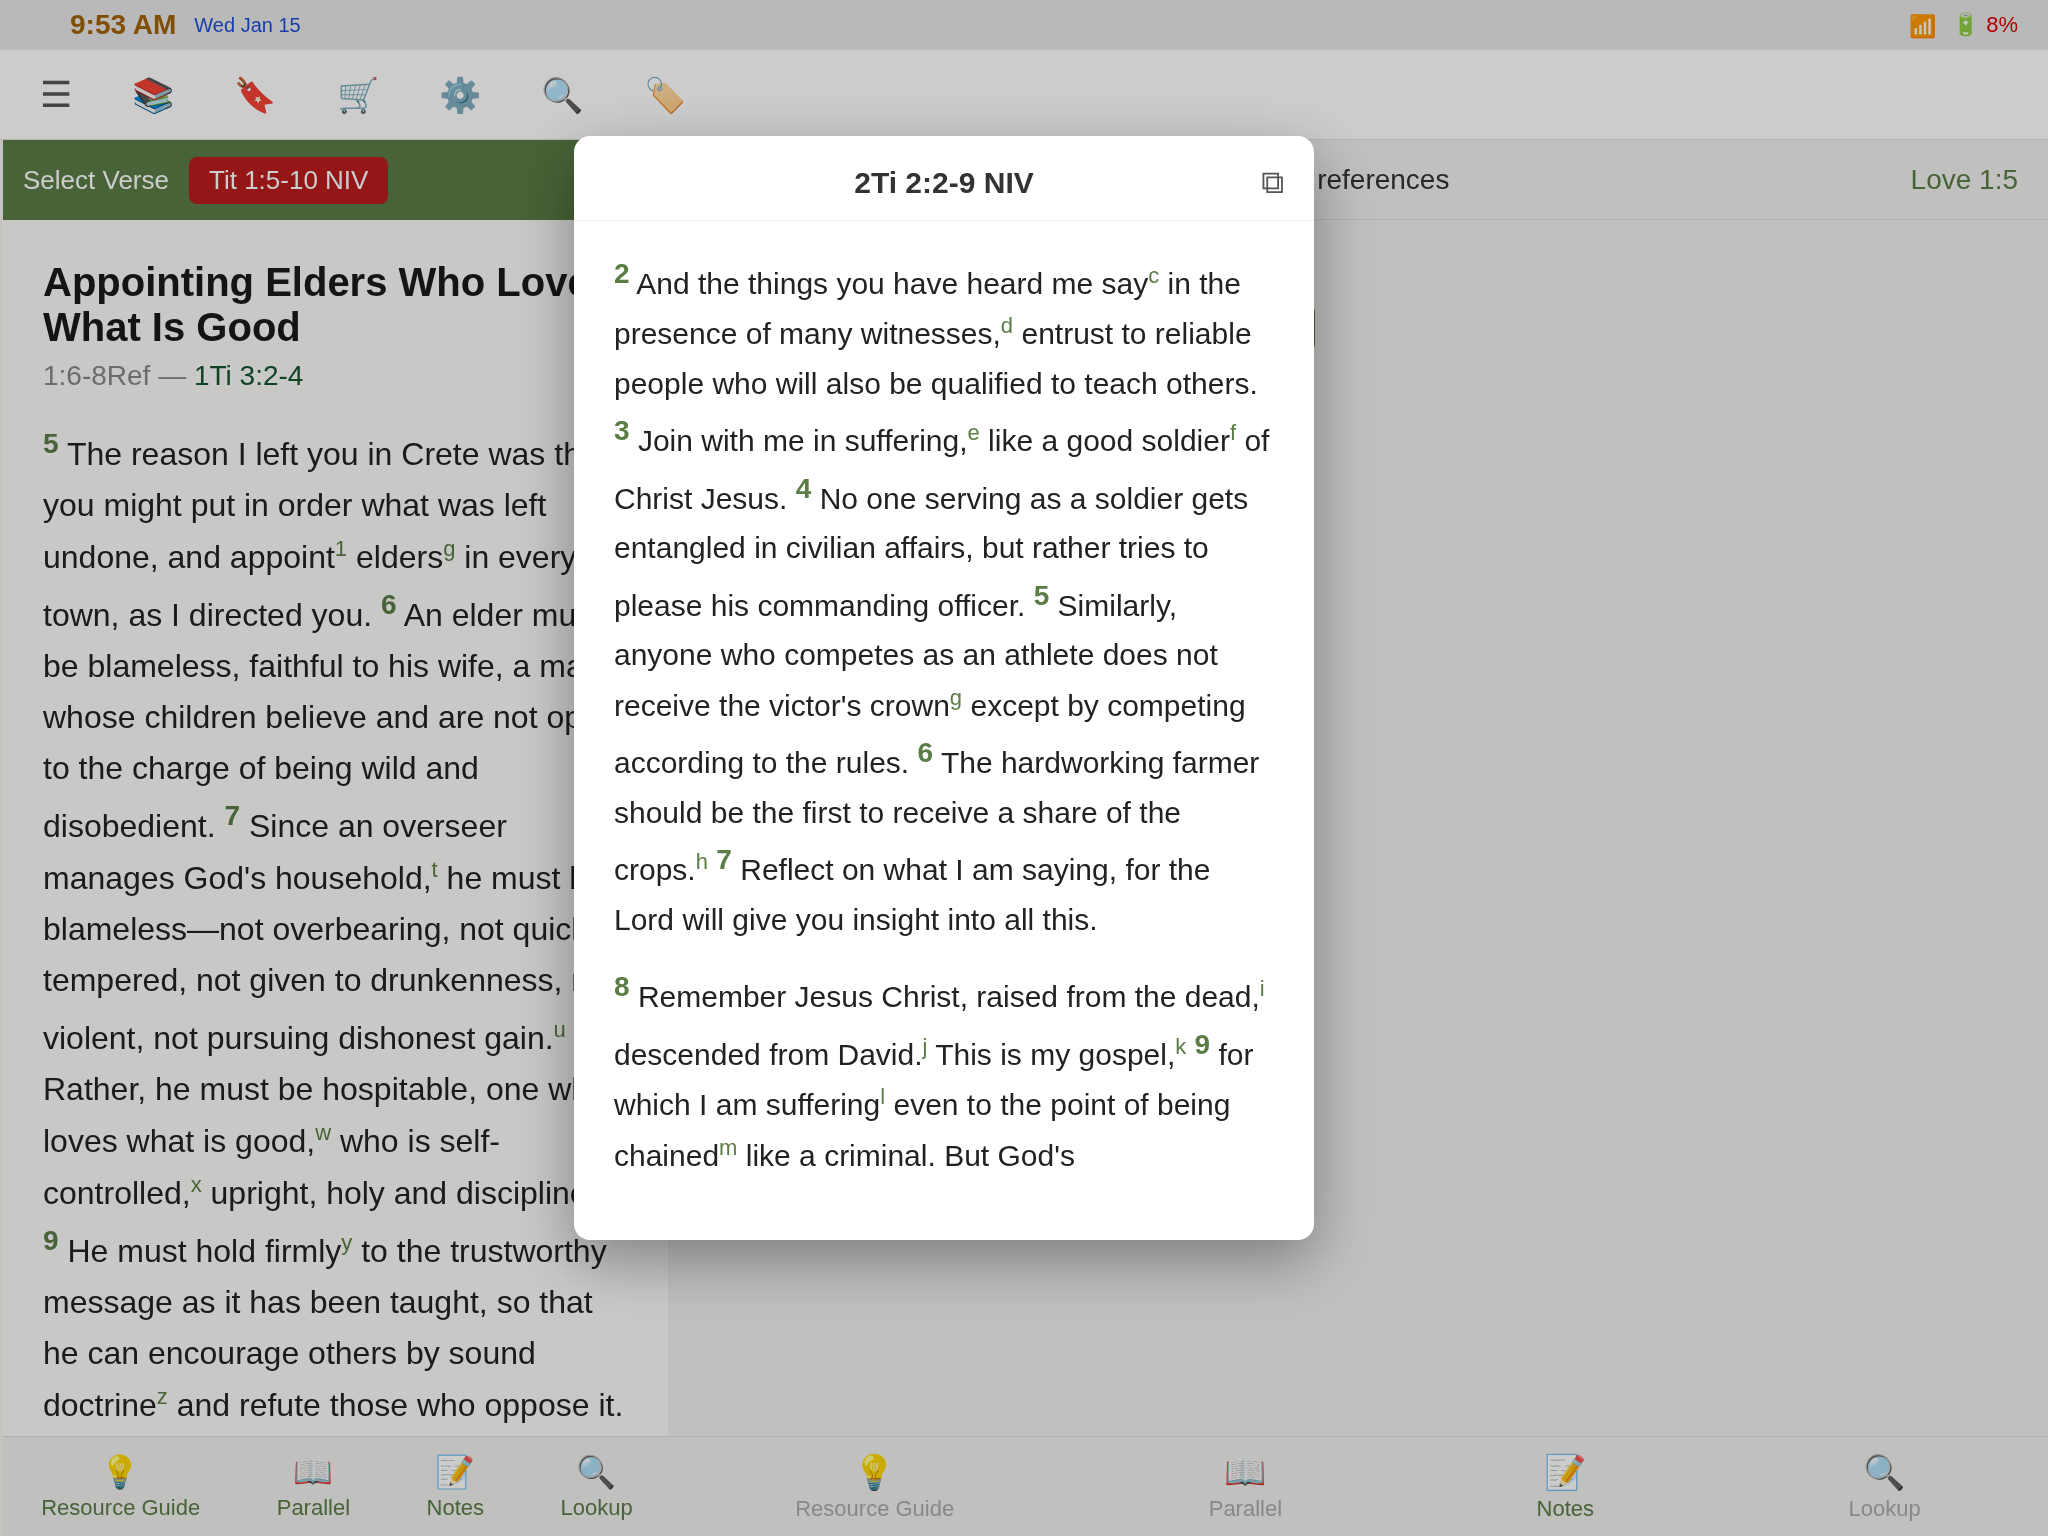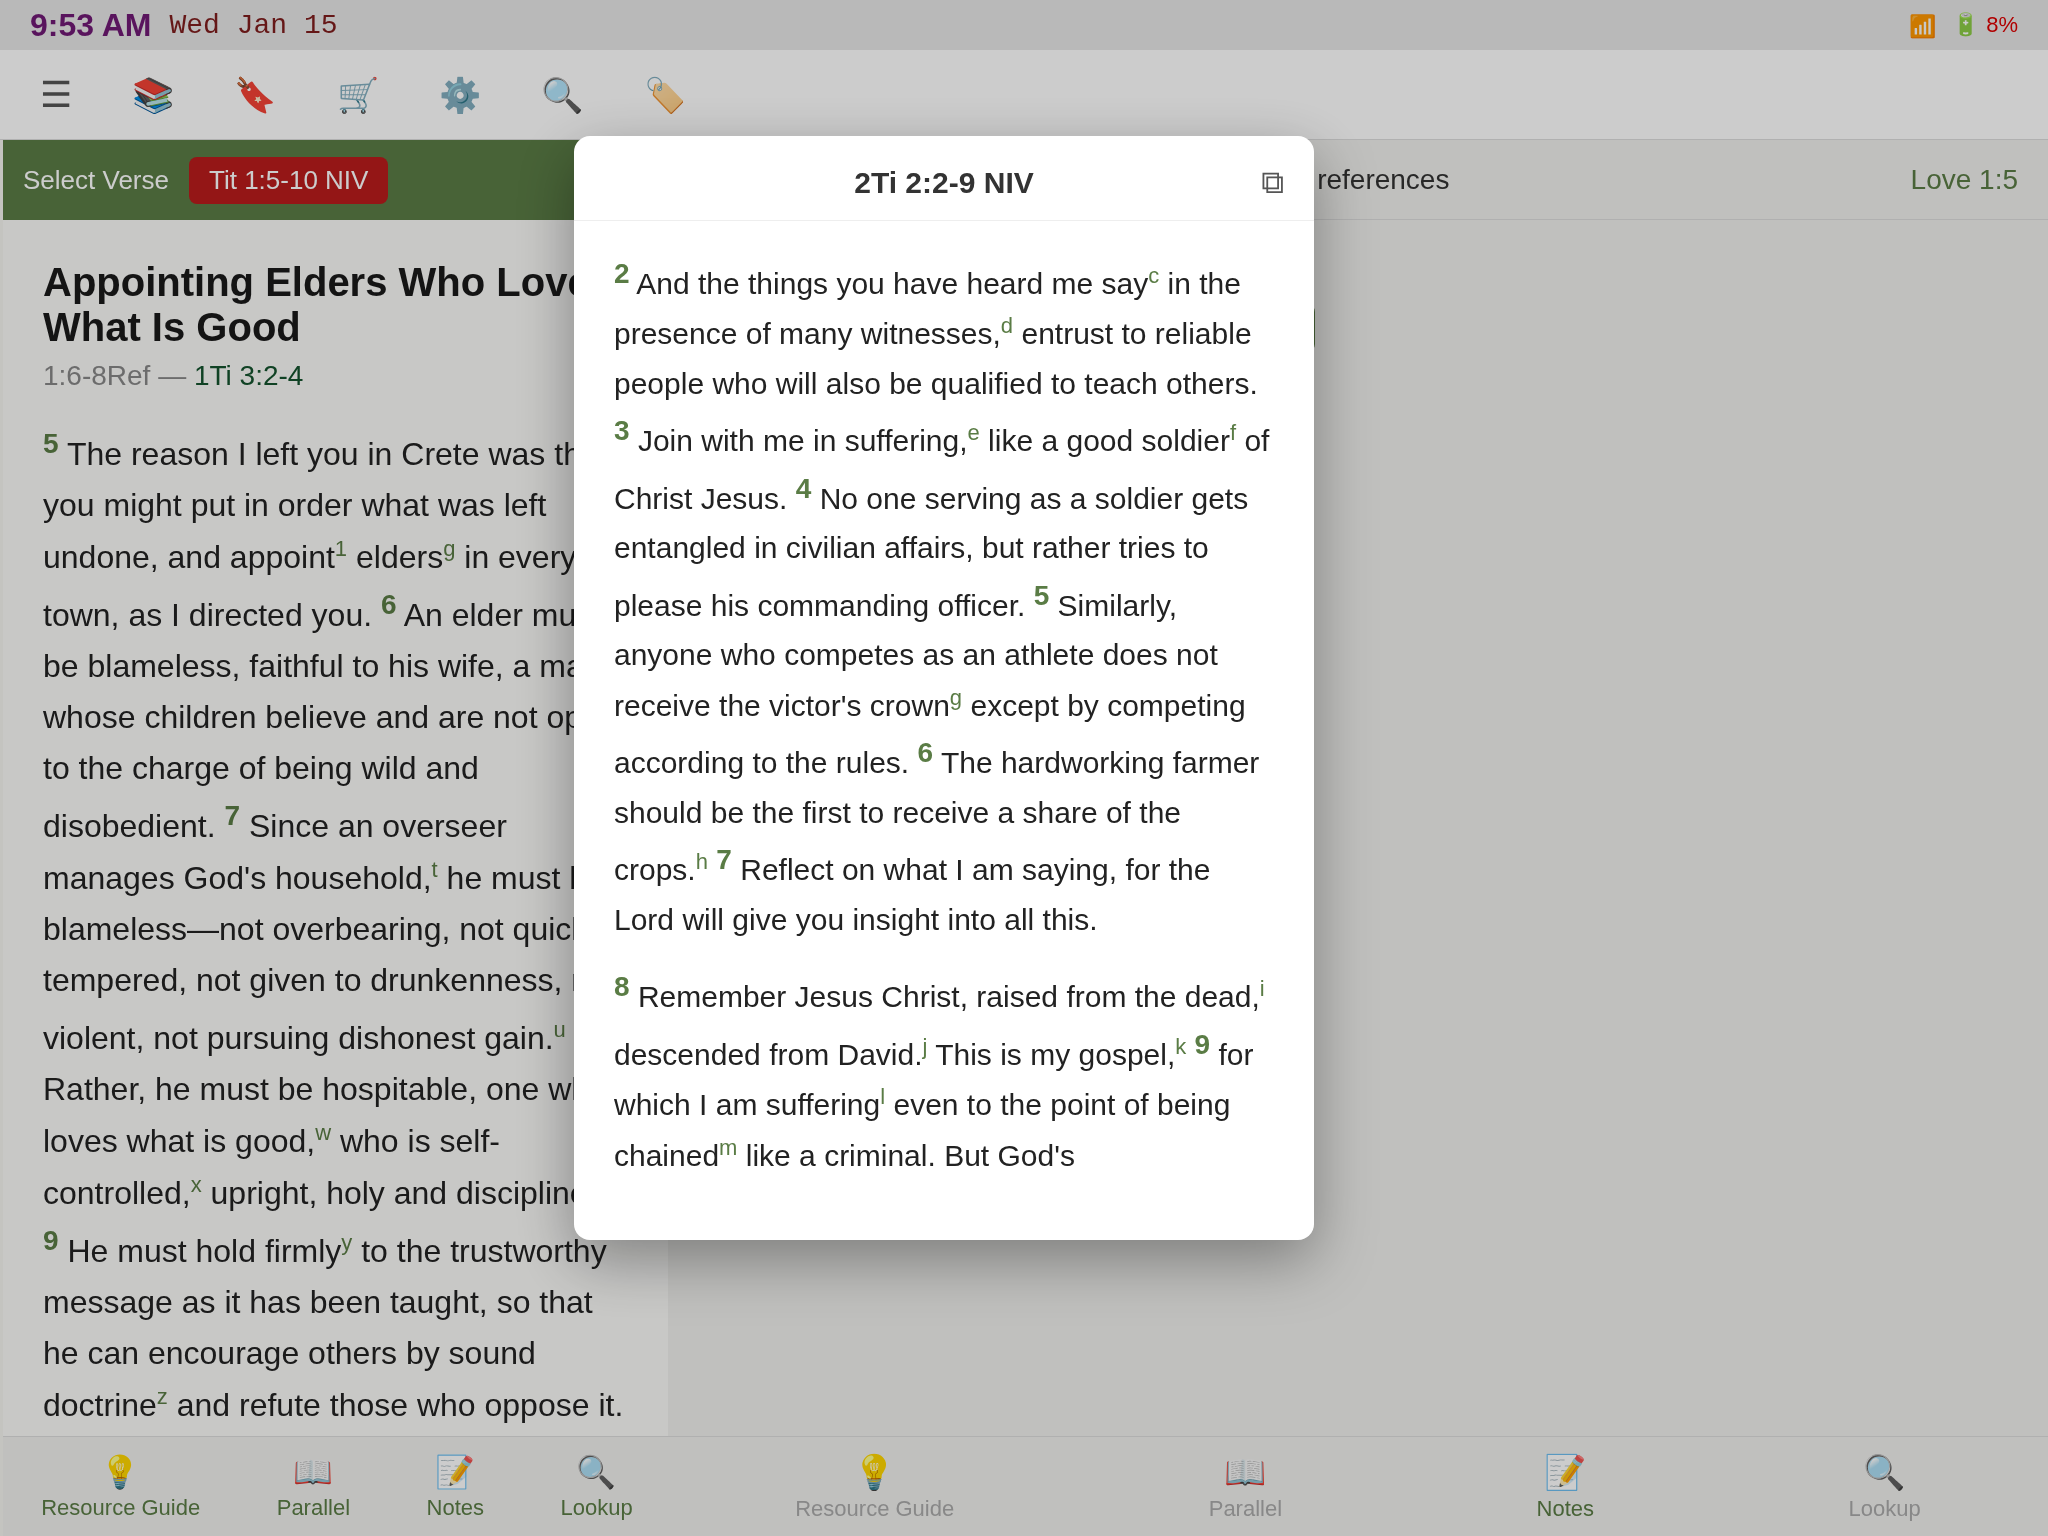--- a/index.html
+++ b/index.html
@@ -18,28 +18,28 @@
       top: 0; left: 0; right: 0;
       height: 50px;
       background: #e8e8e8;
       display: flex;
       align-items: center;
       justify-content: space-between;
       padding: 0 30px;
       z-index: 100;
     }
     #status-bar .time {
-      font-size: 32px;
+      font-size: 28px;
       font-weight: 600;
-      color: #701a75;
+      color: #a16207;
+      margin-left: 40px;
     }
     #status-bar .date {
-      font-size: 28px;
-      color: #7f1d1d;
-      font-family: Liberation Mono, monospace;
+      font-size: 20px;
+      color: #1d4ed8;
     }
     #status-bar .status-right {
       display: flex;
       align-items: center;
       gap: 16px;
       font-size: 26px;
       color: #000;
     }
     .wifi-icon::before { content: '📶'; font-size: 22px; }
     .battery-icon {

